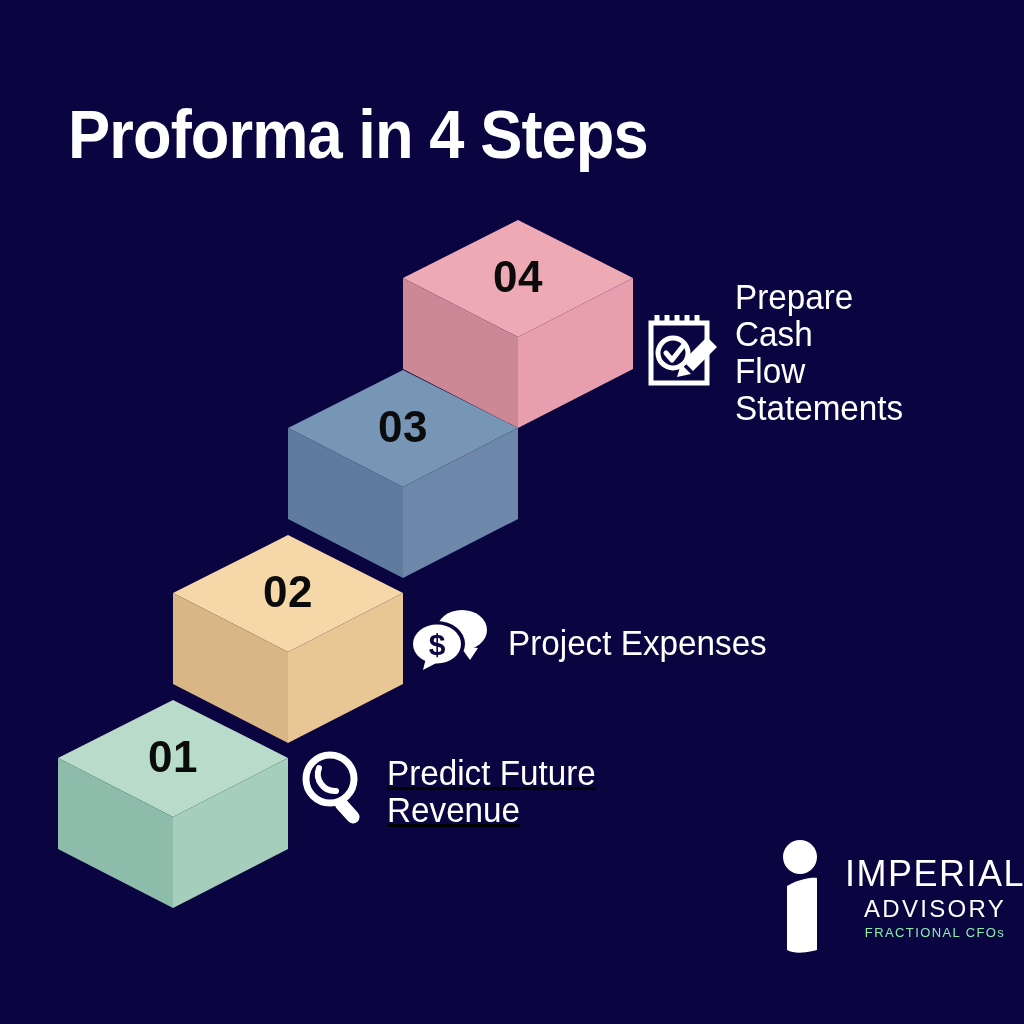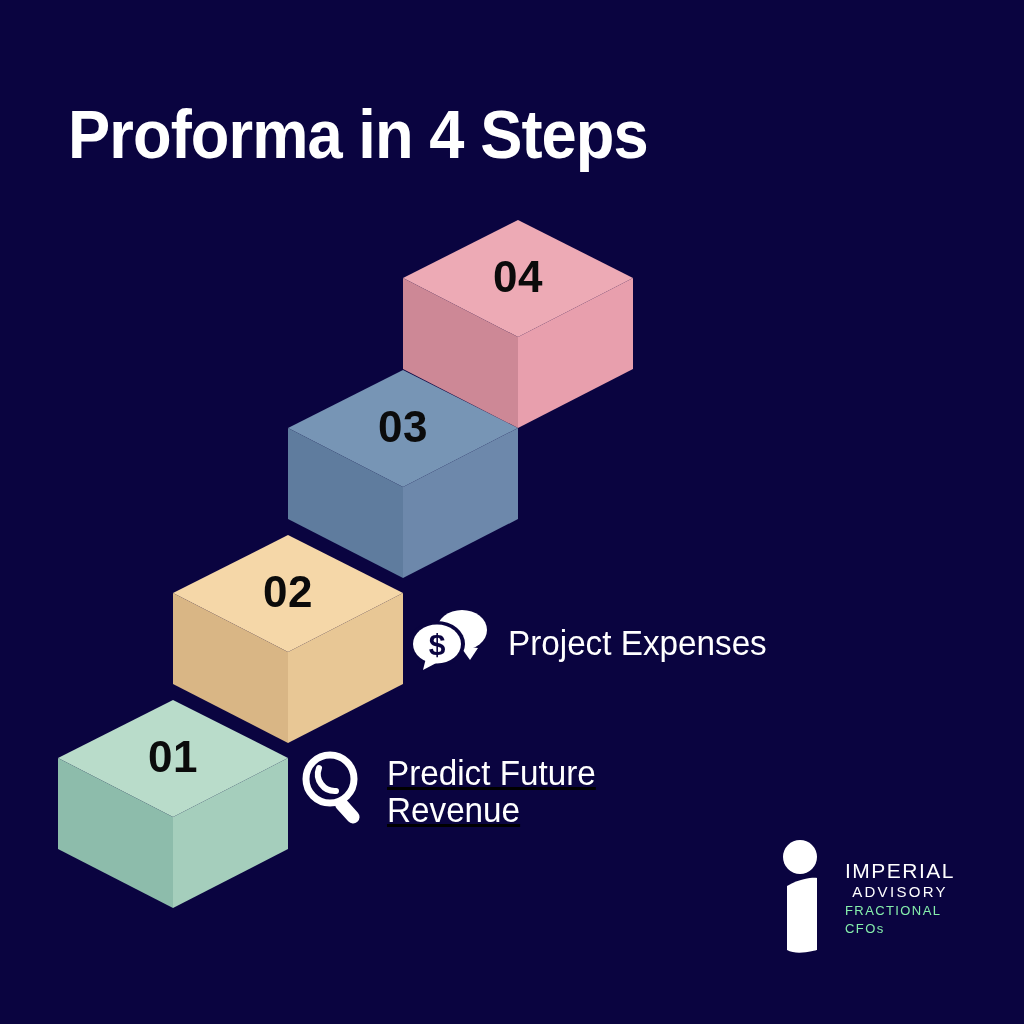--- a/index.html
+++ b/index.html
@@ -77,26 +77,26 @@
     gap:16px;
   }
   #logo-mark { flex:0 0 auto; }
   #logo-words {
     display:flex;
     flex-direction:column;
     align-items:center;
     color:#ffffff;
   }
   #logo-name {
-    font-size:21px;
+    font-size:36px;
     letter-spacing:1.5px;
     line-height:1.05;
   }
   #logo-sub {
-    font-size:15px;
+    font-size:24px;
     letter-spacing:2.3px;
     line-height:1.3;
   }
   #logo-tag {
     font-size:13px;
     letter-spacing:1.4px;
     color:#86efac;
     line-height:1.4;
   }
 </style>
@@ -131,20 +131,43 @@
     </g>
 
     <g>
       <polygon points="518,220 633,278 518,337 403,278" fill="#edaab5"></polygon>
       <polygon points="403,278 518,337 518,428 403,369" fill="#cd8896"></polygon>
       <polygon points="633,278 633,369 518,428 518,337" fill="#e89fad"></polygon>
       <text class="cube-num" x="518" y="292">04</text>
     </g>
   </svg>
 
+  <div class="step-row" id="row-04">
+    <span class="step-icon">
+      <svg width="78" height="82" viewBox="0 0 78 82">
+        <g fill="none" stroke="#ffffff" stroke-width="5">
+
+          <path d="M14 6 v10 M24 6 v10 M34 6 v10 M44 6 v10 M54 6 v10"></path>
+
+          <path d="M8 14 h56 v60 h-56 z"></path>
+        </g>
+
+        <circle cx="30" cy="44" r="15" fill="none" stroke="#ffffff" stroke-width="5"></circle>
+        <path d="M23 44 l6 7 l11 -14" fill="none" stroke="#ffffff" stroke-width="5" stroke-linecap="round" stroke-linejoin="round"></path>
+
+        <g fill="#ffffff">
+          <polygon points="64,28 74,38 50,62 40,52"></polygon>
+          <polygon points="38,55 48,65 34,68"></polygon>
+        </g>
+        <rect x="8" y="14" width="56" height="60" fill="none" stroke="#0a0440" stroke-width="0"></rect>
+      </svg>
+    </span>
+    <span class="step-text">Prepare Cash
+Flow Statements</span>
+  </div>
 
 
   <div class="step-row" id="row-02">
     <span class="step-icon">
       <svg width="82" height="66" viewBox="0 0 82 66">
 
         <g fill="#ffffff">
           <ellipse cx="50" cy="22" rx="25" ry="20"></ellipse>
           <polygon points="48,38 66,40 58,52"></polygon>
         </g>

